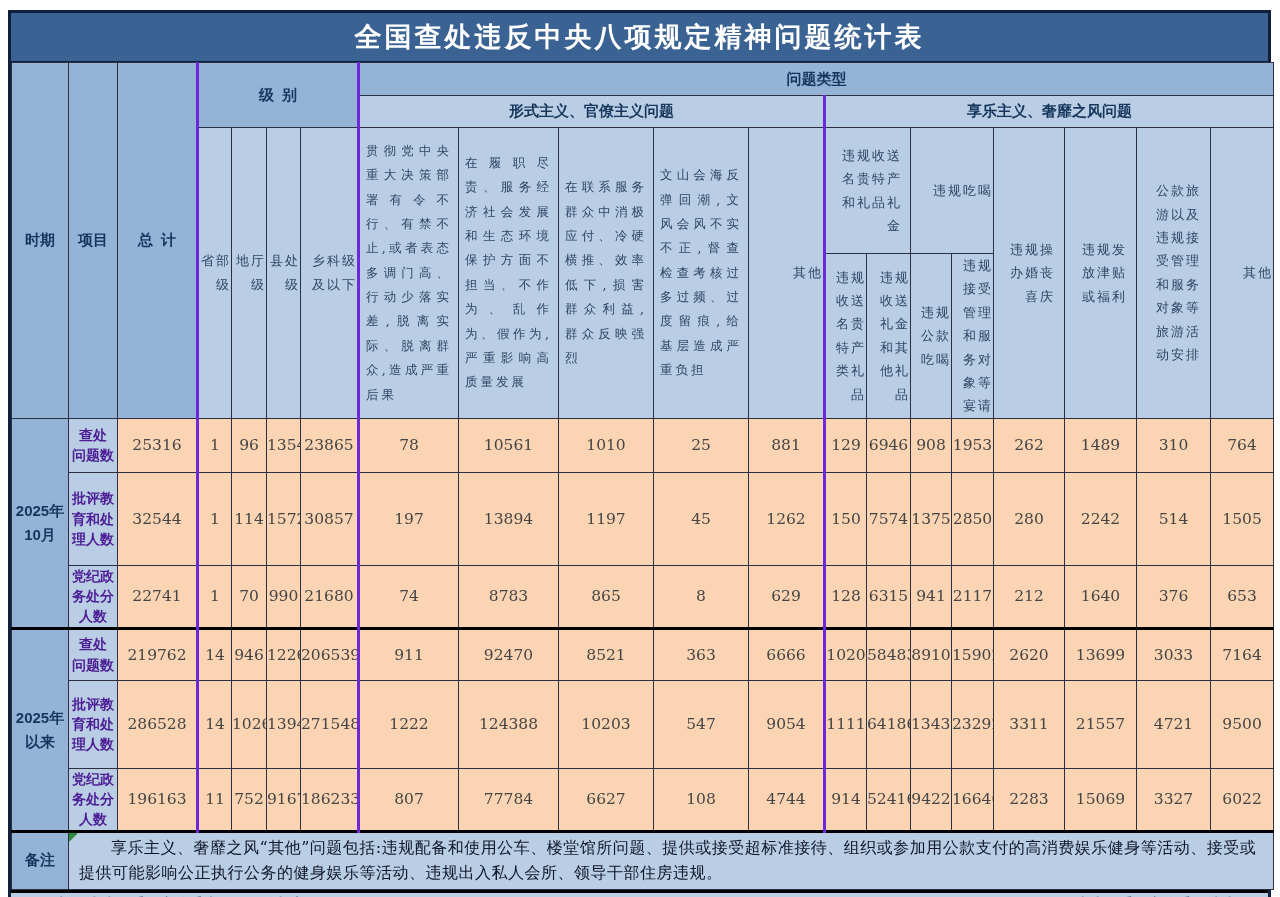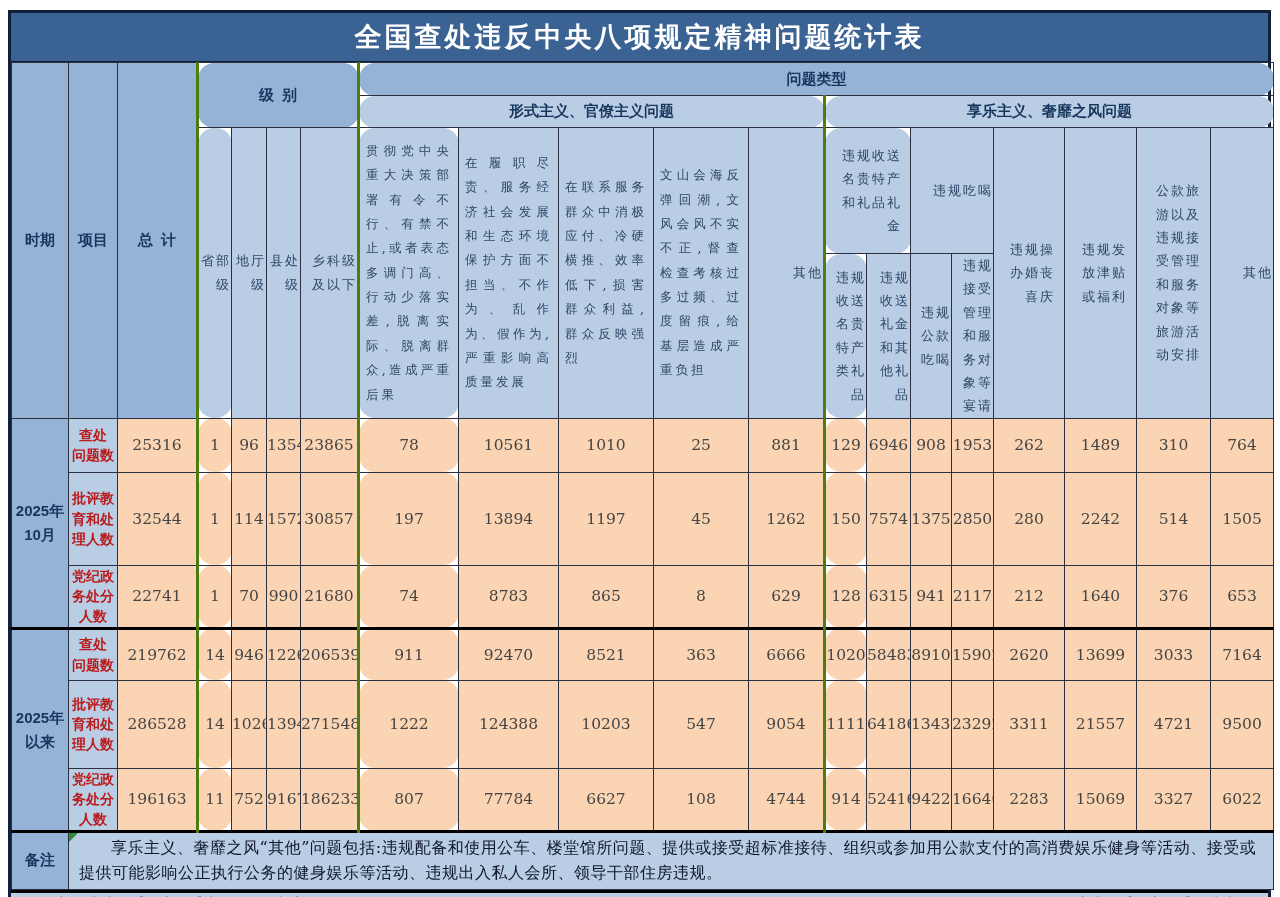--- a/index.html
+++ b/index.html
@@ -9,32 +9,32 @@
          border:3px solid #10203c;border-bottom:6px solid #10203c;background:#fff;box-sizing:border-box;}
   .title-bar{height:48px;background:#3a6292;color:#fff;display:flex;align-items:center;justify-content:center;
              font-size:27px;font-weight:bold;letter-spacing:3px;border-bottom:1px solid #10203c;
              font-family:"DejaVu Serif","Liberation Serif",serif;}
   table{border-collapse:collapse;table-layout:fixed;width:1257px;}
   td{border:1px solid #2a3040;text-align:center;vertical-align:middle;padding:0;box-sizing:border-box;overflow:hidden;}
   .c-dark{background:#95b3d7;}
   .c-light{background:#b9cde4;}
   .c-data{background:#fbd5b3;}
   .t-big{font-family:"Liberation Sans",sans-serif;font-weight:bold;font-size:15px;color:#16365c;}
-  .t-rowlabel{font-family:"Liberation Sans",sans-serif;font-weight:bold;font-size:14px;color:#b91c1c;
+  .t-rowlabel{font-family:"Liberation Sans",sans-serif;font-weight:bold;font-size:14px;color:#4c1d95;
               white-space:pre-line;line-height:1.45;}
   .t-sub{font-family:"DejaVu Serif","Liberation Serif",serif;font-size:13px;color:#2e4766;
          letter-spacing:2px;line-height:1.8;text-align:right;}
   .t-desc{font-family:"DejaVu Serif","Liberation Serif",serif;font-size:12.5px;color:#2e4766;}
   .t-desc .desc{letter-spacing:3px;line-height:1.95;text-align:justify;padding:4px 6px;}
   .t-num{font-family:"DejaVu Serif","Liberation Serif",serif;font-size:15.5px;color:#454545;}
   .pre{white-space:pre-line;}
   .ls8{letter-spacing:8px;text-indent:8px;}
   .pad9{padding:0 9px;}
   .pad8{padding:0 8px;}
-  .thL{border-left:3px solid #4d7c0f;border-radius:16px;}
+  .thL{border-left:3px solid #6d28d9;}
   .thT{border-top:3px solid #000;}
   .period-cell{font-size:15px;line-height:1.55;}
   .remark-cell{position:relative;text-align:left;}
   .remark-cell .remark-txt{font-family:"DejaVu Serif","Liberation Serif",serif;font-size:16px;color:#0f172a;
           line-height:1.55;text-indent:2em;padding:3px 10px;letter-spacing:0.5px;}
   .corner-marker{position:absolute;left:0;top:0;width:0;height:0;
           border-top:9px solid #2e8b3a;border-right:9px solid transparent;}
   .footer-bar{height:24px;background:#b9cde4;border-top:3px solid #000;display:flex;align-items:center;
           justify-content:space-between;padding:0 14px;font-weight:bold;font-size:14.5px;color:#122c50;}
 </style>

